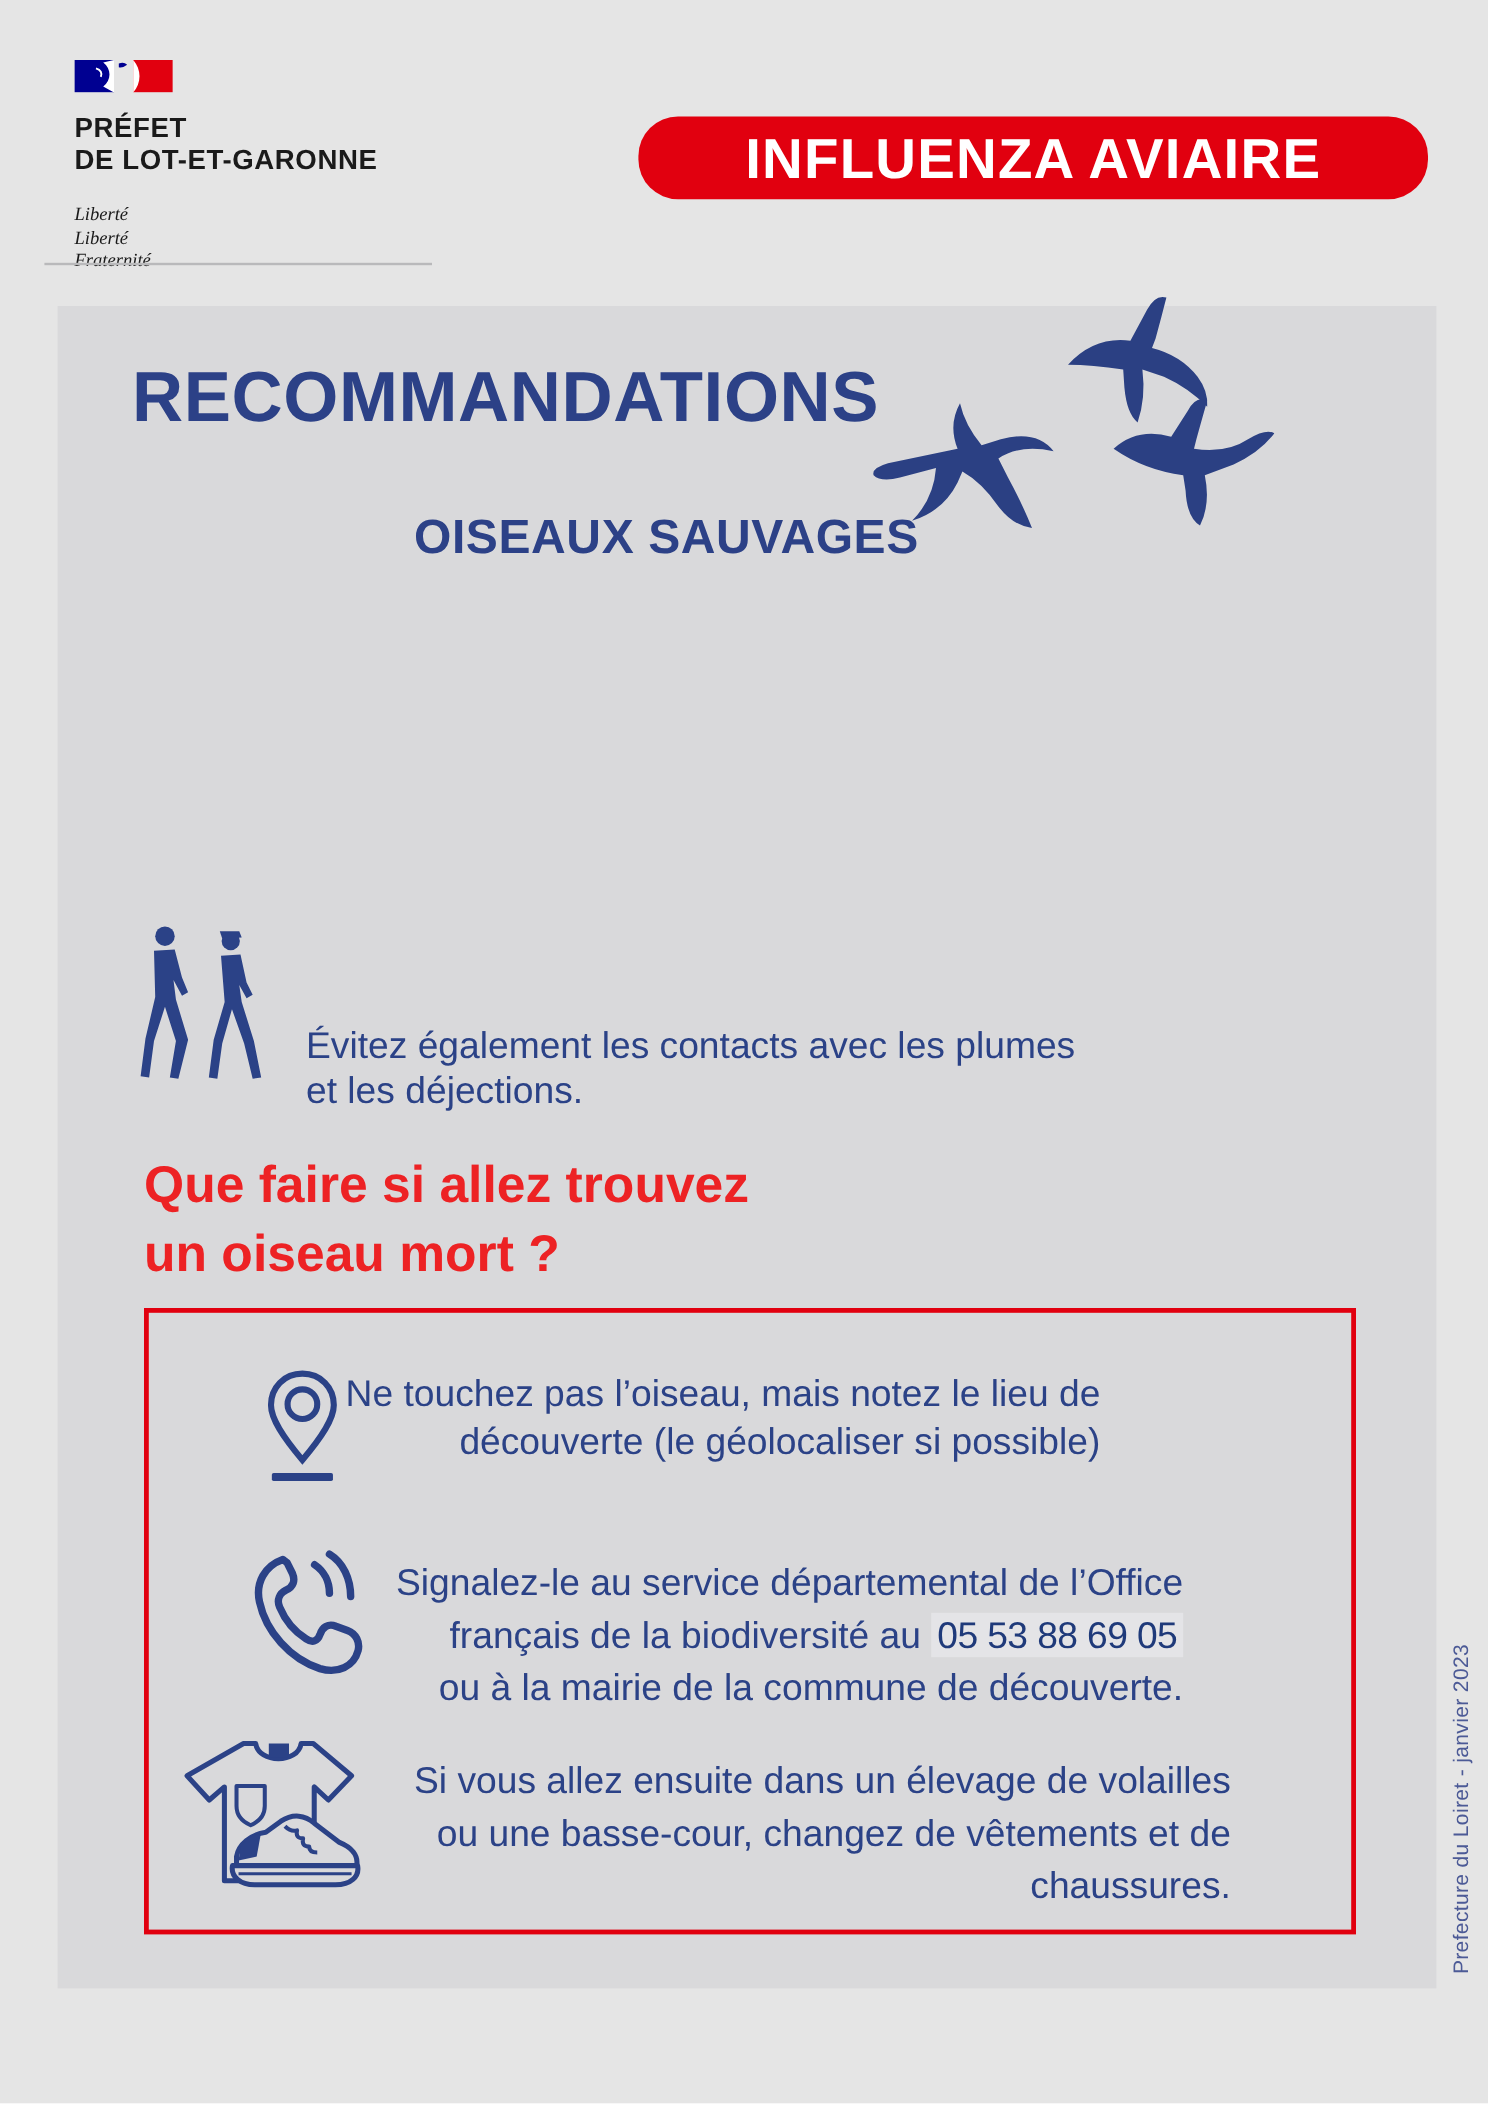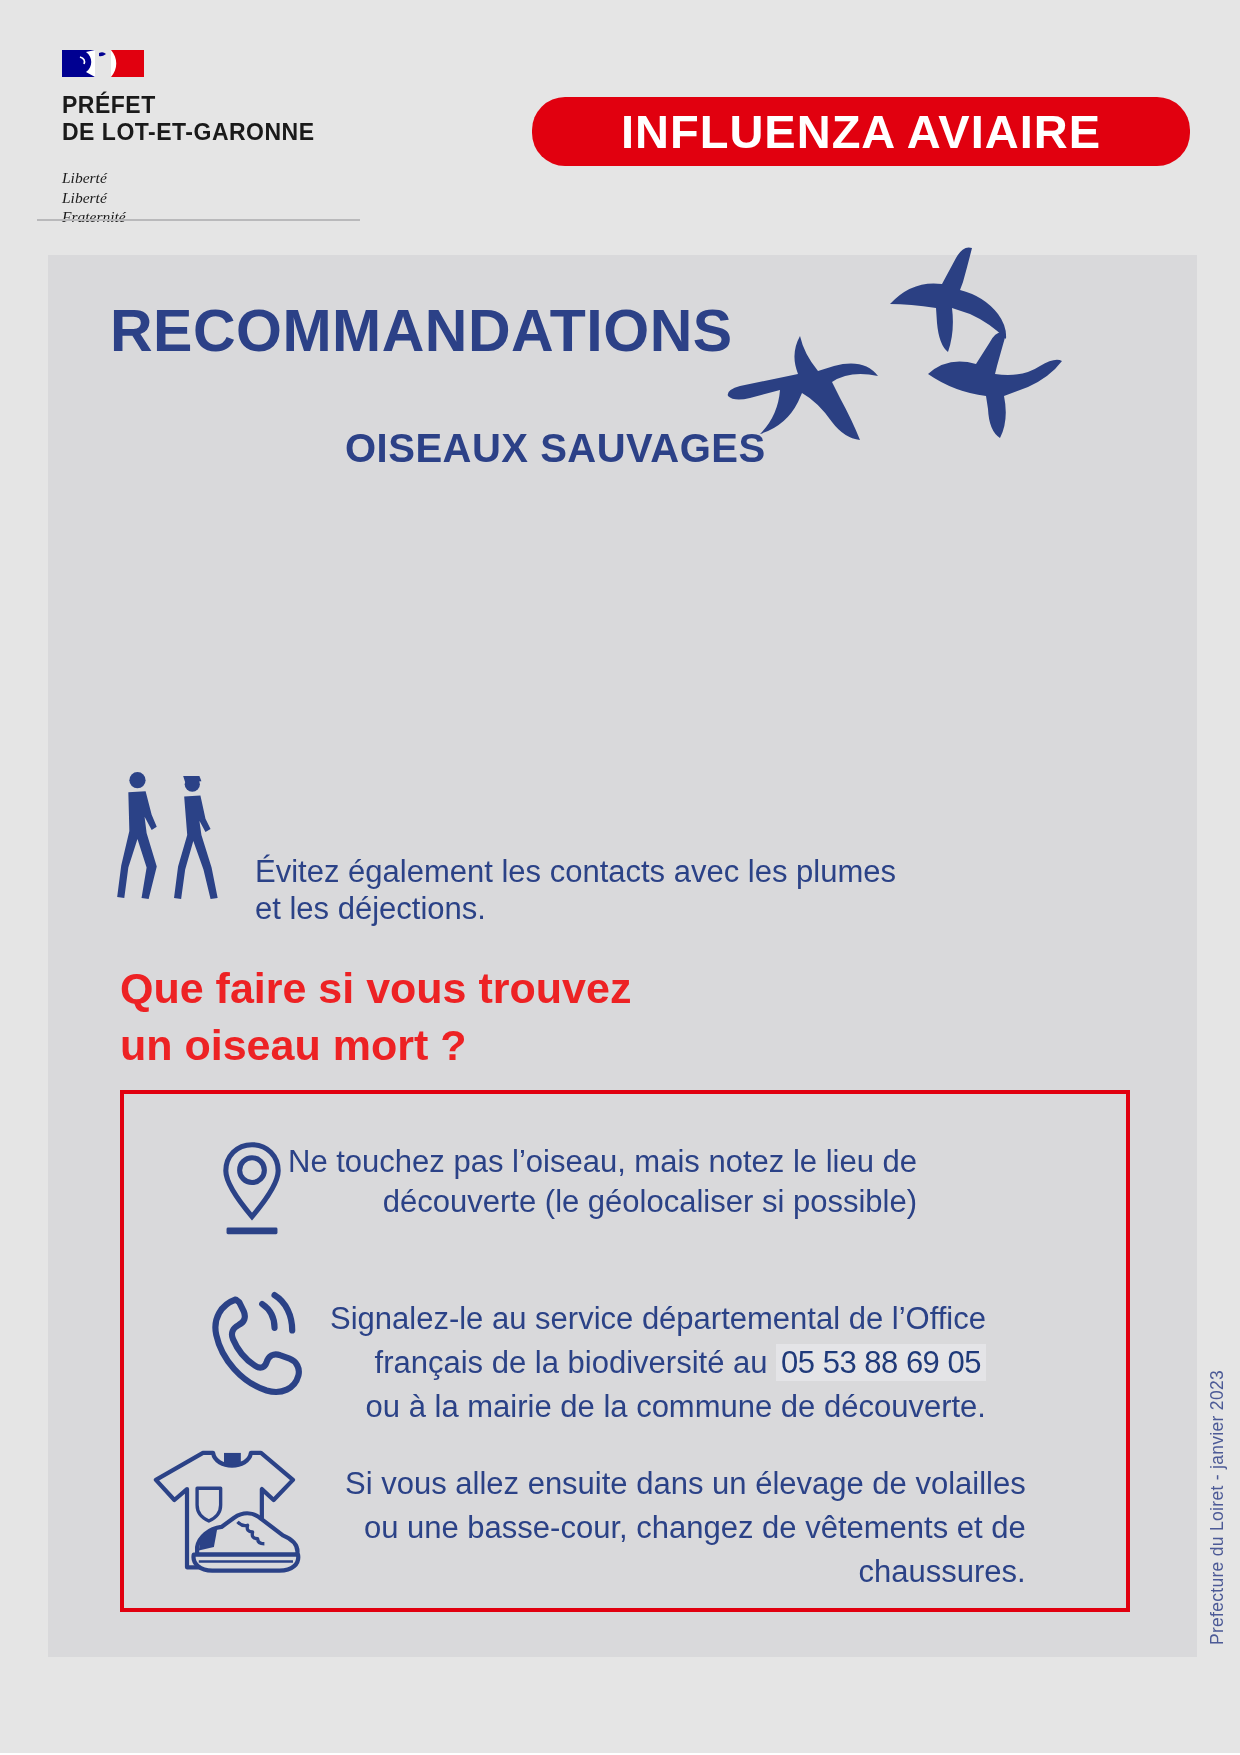--- a/index.html
+++ b/index.html
@@ -99,21 +99,21 @@
     <path d="M12 22 L29 21 L35 44 L40 56 L35 59 L28 46 L30 62 L40 95 L32 127 L25 126 L30 96
              L21 68 L12 96 L8 126 L1 125 L5 94 L13 60 Z"></path>
     <path d="M66 6 L82 6 L84 11 L68 12 Z"></path>
     <circle cx="75" cy="14" r="7.5"></circle>
     <path d="M67 26 L83 25 L88 48 L93 58 L88 61 L82 50 L84 64 L94 96 L100 126 L93 127 L86 98
              L76 70 L68 98 L64 127 L57 126 L61 95 L70 64 Z"></path>
   </svg>
   <div class="body-text advice2">Évitez également les contacts avec les plumes
 et les déjections.</div>
 
-  <div class="question">Que faire si vous trouvez
+  <div class="question">Que faire si allez trouvez
 un oiseau mort ?</div>
 
   <div class="action-box"></div>
 
   <svg class="icon" style="left:212px;top:1124px;" width="80" height="133" viewBox="0 0 110 140" fill="none" stroke="#2b4287" stroke-width="7">
     <path d="M55 7 C34 7 19 23 19 43 C19 59 33 80 55 106 C77 80 91 59 91 43 C91 23 76 7 55 7 Z"></path>
     <circle cx="55" cy="42" r="17"></circle>
     <rect x="20" y="121" width="70" height="9" rx="2" fill="#2b4287" stroke="none"></rect>
   </svg>
   <p class="step-text step1-text" style="margin:0;">Ne touchez pas l’oiseau, mais notez le lieu de

